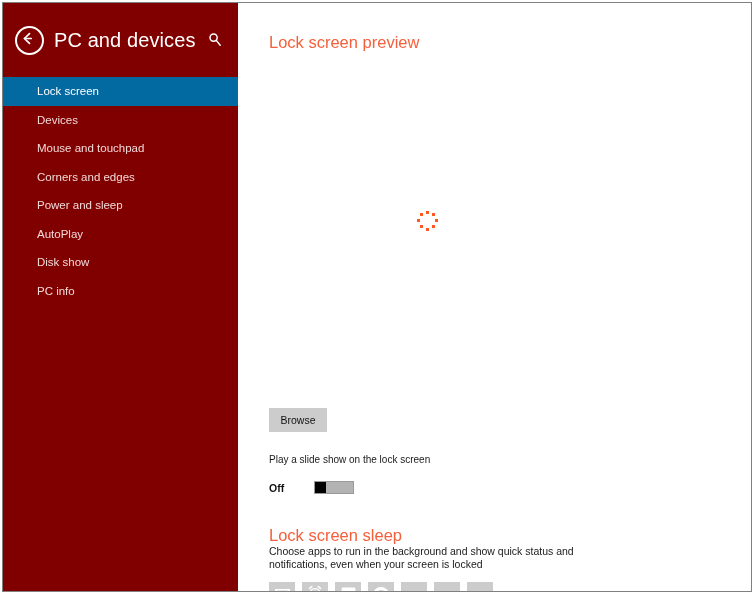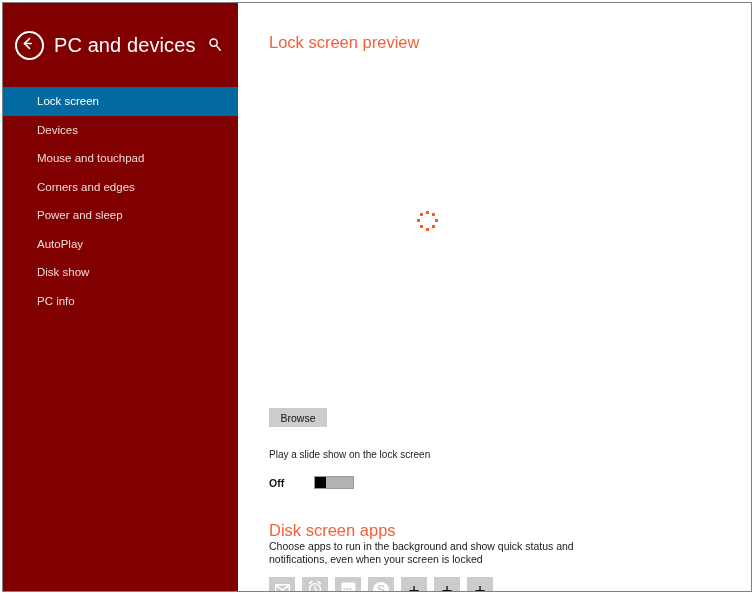--- a/index.html
+++ b/index.html
@@ -29,21 +29,21 @@
 
   
   .sidebar {
     width: 235px;
     flex: 0 0 235px;
     background: #800000;
     position: relative;
   }
 
   .sidebar-header {
-    height: 84px;
+    height: 74px;
     display: flex;
     align-items: center;
     padding-left: 12px;
     padding-right: 14px;
     box-sizing: border-box;
   }
 
   .back-button {
     width: 25px;
     height: 25px;
@@ -123,21 +123,21 @@
   .spinner i {
     position: absolute;
     width: 3px;
     height: 3px;
     background: #ff5722;
     display: block;
   }
 
   .browse-button {
     width: 58px;
-    height: 19px;
+    height: 24px;
     background: #cccccc;
     border: none;
     font-family: "Liberation Sans", sans-serif;
     font-size: 10.5px;
     color: #111111;
     cursor: pointer;
     padding: 0;
     display: block;
     margin-top: 1px;
   }
@@ -298,21 +298,21 @@
 
     <div class="slideshow-label">Play a slide show on the lock screen</div>
 
     <div class="toggle-row">
       <span class="toggle-state">Off</span>
       <div class="toggle-switch">
         <span class="thumb"></span>
       </div>
     </div>
 
-    <h2 class="section-title apps-title">Disk screen apps</h2>
+    <h2 class="section-title apps-title">Lock screen sleep</h2>
 
     <div class="apps-desc">Choose apps to run in the background and show quick status and notifications, even when your screen is locked</div>
 
     <div class="tiles">
 
       <div class="tile">
         <span>
           <svg width="15" height="11" viewBox="0 0 15 11">
             <rect x="0.75" y="0.75" width="13.5" height="9.5" fill="none" stroke="#ffffff" stroke-width="1.5"></rect>
             <path d="M1.2 1.4 L7.5 6.2 L13.8 1.4" fill="none" stroke="#ffffff" stroke-width="1.5"></path>

